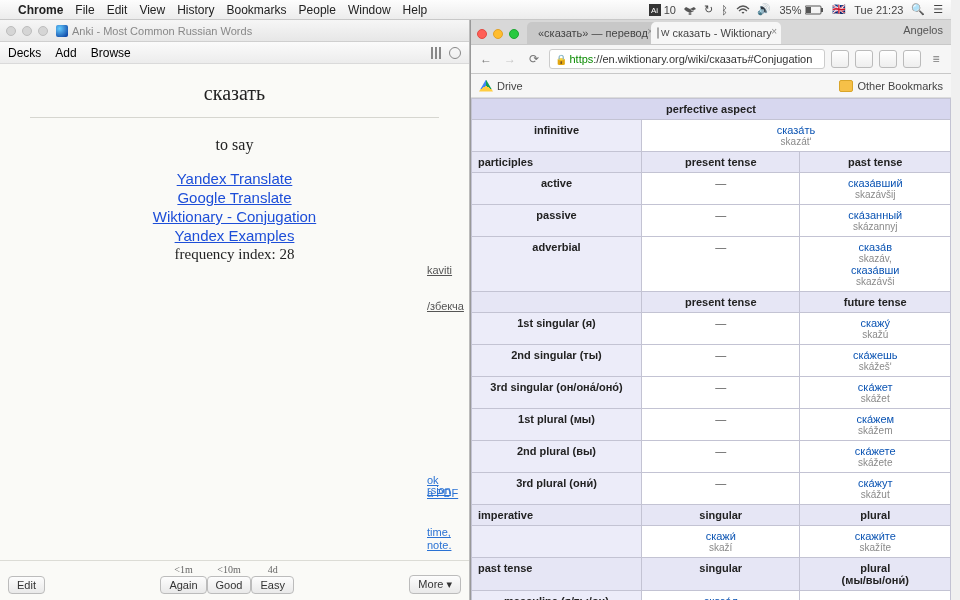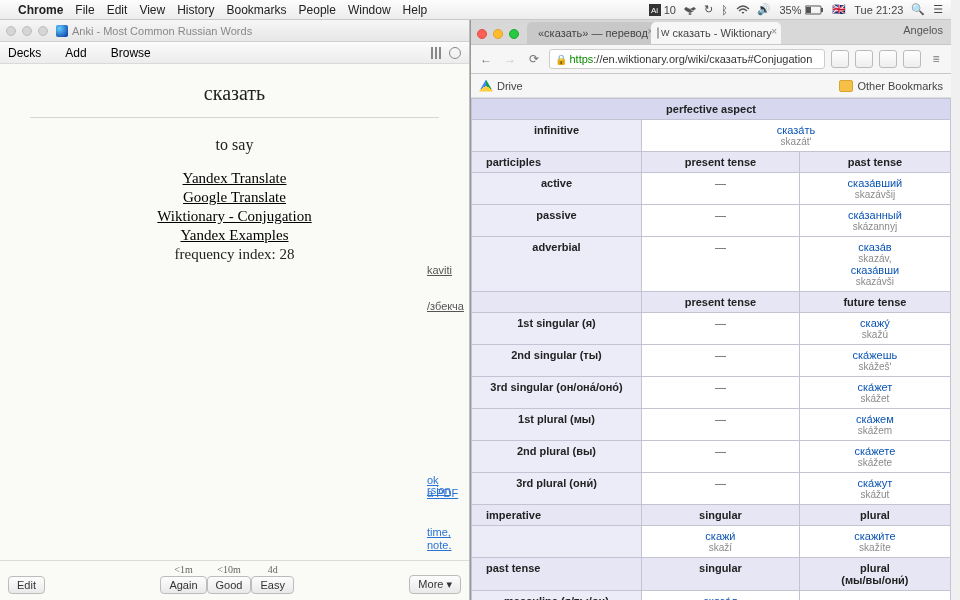--- a/index.html
+++ b/index.html
@@ -16,30 +16,30 @@
   .menubar svg { display: block; }
 
   .desk { flex: 1; display: flex; background: #e8e8e8; overflow: hidden; position: relative; }
 
   
   .anki { flex: 0 0 470px; background: #fafaf7; border-right: 1px solid #bbb; display: flex; flex-direction: column; position: relative; }
   .anki-titlebar { height: 22px; background: linear-gradient(#f6f6f6,#e7e7e7); border-bottom: 1px solid #cfcfcf; display: flex; align-items: center; padding: 0 6px; color: #888; font-size: 11px; }
   .traffic { display: flex; gap: 6px; margin-right: 8px; }
   .tl { width: 10px; height: 10px; border-radius: 50%; background: #d5d5d5; border: 1px solid #bdbdbd; }
   .anki-titlebar .aticon { width: 12px; height: 12px; margin-right: 4px; border-radius: 2px; background: radial-gradient(circle at 30% 30%, #6cf, #039); display:inline-block; }
-  .anki-toolbar { height: 22px; background: linear-gradient(#fbfbfb,#ececec); border-bottom: 1px solid #dadada; display: flex; align-items: center; justify-content: center; gap: 24px; font-size: 12px; padding: 0 8px; }
+  .anki-toolbar { height: 22px; background: linear-gradient(#fbfbfb,#ececec); border-bottom: 1px solid #dadada; display: flex; align-items: center; justify-content: center; gap: 14px; font-size: 12px; padding: 0 8px; }
   .anki-toolbar .tright { margin-left: auto; display:flex; gap:6px; color:#888; }
   .barsicon { width:12px; height:12px; display:inline-block; background: repeating-linear-gradient(to right,#888 0 2px,transparent 2px 4px); }
   .gearicon { width:12px; height:12px; display:inline-block; border:1px solid #888; border-radius:50%; position:relative; }
 
   .anki-body { flex: 1; padding: 18px 10px 0 10px; text-align: center; color: #222; overflow: hidden; position: relative; }
   .anki-body .word { font-family: Georgia, "Times New Roman", serif; font-size: 20px; margin-bottom: 12px; color:#222; }
   .anki-body hr { border: none; border-top: 1px solid #d6d6d0; margin: 6px 20px 18px 20px; }
   .anki-body .trans { font-family: Georgia, "Times New Roman", serif; font-size: 16px; margin-bottom: 16px; color:#222; }
-  .anki-body .lnk { display:block; color:#000000; text-decoration: underline; font-family: Liberation Serif, serif; font-size: 15px; margin: 2px 0; }
+  .anki-body .lnk { display:block; color:#1d4ed8; text-decoration: underline; font-family: Liberation Sans, sans-serif; font-size: 15px; margin: 2px 0; }
   .anki-body .freq { font-family: Liberation Serif, serif; font-size: 15px; margin-top: 2px; color:#222; }
 
   .anki-foot { height: 40px; border-top: 1px solid #dcdcd6; background: #fafaf7; display: flex; align-items: flex-end; padding: 0 8px 6px 8px; }
   .btn { background: linear-gradient(#fdfdfd,#e9e9e9); border:1px solid #bcbcbc; border-radius:4px; padding: 2px 8px; font-size:11px; color:#333; }
   .anki-foot .left { }
   .anki-foot .center { flex:1; display:flex; justify-content:center; }
   .ansbtn { display:flex; flex-direction:column; align-items:center; gap:1px; }
   .ansbtn .t { font-size:10px; color:#666; font-family: Georgia,serif; }
   .anki-foot .right { }
 
@@ -68,21 +68,21 @@
 
   .chrome-bm { height:24px; background:#f6f6f6; border-bottom:1px solid #dcdcdc; display:flex; align-items:center; padding:0 8px; font-size:11px; color:#444; }
   .chrome-bm .spacer { flex:1; }
   .bmicon { width:14px;height:12px;background:#f6c048;border-radius:2px;margin-right:4px;display:inline-block; border:1px solid #d9a52a;}
   .driveicon { width:14px;height:12px;display:inline-block;margin-right:4px; background: conic-gradient(#0f9d58 0 120deg,#ffcd40 120deg 240deg,#4285f4 240deg 360deg); clip-path: polygon(50% 0,100% 100%,0 100%);}
 
   .chrome-body { flex:1; overflow:auto; background:#fff; }
 
   
   .conj { width:100%; border-collapse:collapse; font-size:11px; }
-  .conj td, .conj th { border:1px solid #c3c3d3; padding:4px 14px; vertical-align:top; }
+  .conj td, .conj th { border:1px solid #c3c3d3; padding:4px 6px; vertical-align:top; }
   .conj .hdr { background:#d7d7ef; color:#222; font-weight:bold; text-align:center; }
   .conj .sub { background:#e6e6f5; color:#222; font-weight:bold; }
   .conj .lab { background:#ececf9; font-weight:bold; color:#222; width:170px;text-align:center; }
   .conj .cell { text-align:center; }
   .conj .dash { text-align:center; color:#555; }
   .cyr { color:#0b54b3; display:block;text-align:center; }
   .rom { color:#8a8a8a; font-size:10px; display:block; }
 
 </style>
 </head>

